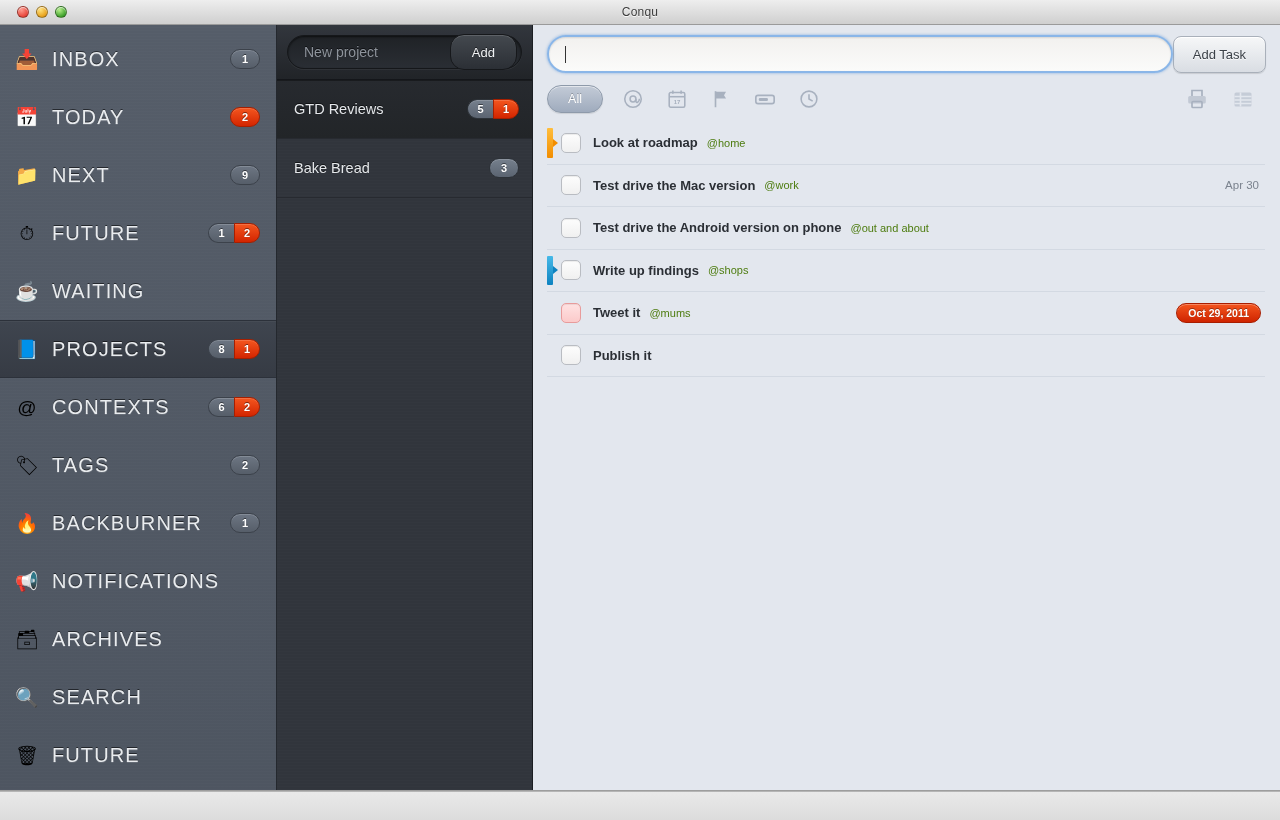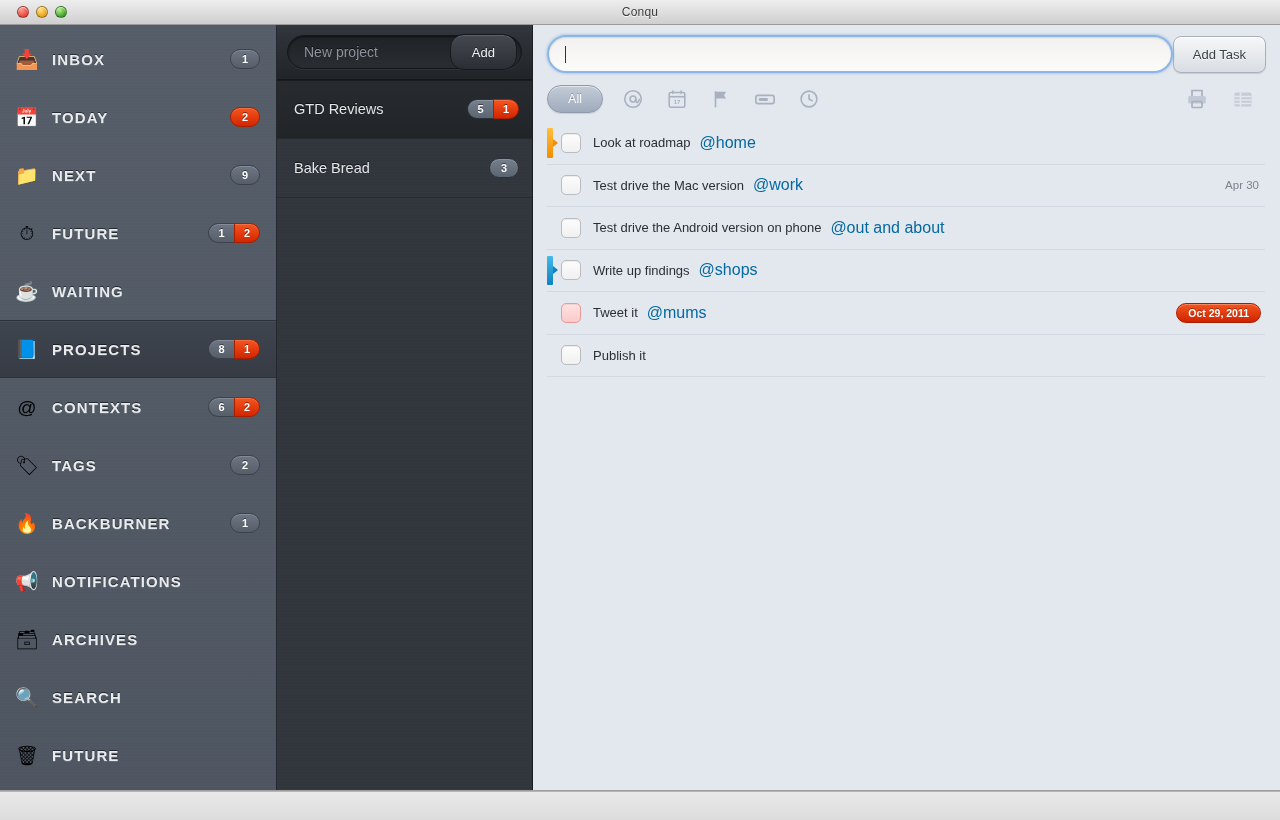--- a/index.html
+++ b/index.html
@@ -100,25 +100,25 @@
     flex: 0 0 26px;
     margin-right: 12px;
     display: flex;
     align-items: center;
     justify-content: center;
     font-size: 19px;
     line-height: 1;
   }
   .nav-label {
     flex: 1 1 auto;
-    font-size: 15px;
+    font-size: 20px;
     letter-spacing: 1.1px;
     color: #e9ecef;
     text-shadow: 0 -1px 0 rgba(0,0,0,0.55), 0 1px 0 rgba(255,255,255,0.12);
-    font-weight: 700;
+    font-weight: 400;
   }
 
   
   .badges { display: flex; align-items: center; }
   .badge {
     height: 20px;
     min-width: 30px;
     padding: 0 8px;
     display: flex;
     align-items: center;
@@ -374,27 +374,27 @@
     box-shadow: inset 0 1px 1px rgba(0,0,0,0.07);
     margin-right: 12px;
     cursor: default;
   }
   .checkbox.overdue {
     background: linear-gradient(#ffe2e2, #fbcaca);
     border-color: #e89b9b;
   }
   .task-title {
     font-size: 13px;
-    font-weight: normal;
+    font-weight: bold;
     color: #2b2f35;
     margin-right: 9px;
   }
   .task-context {
-    font-size: 16px;
-    color: #0369a1;
+    font-size: 11px;
+    color: #4d7c0f;
   }
   .task-date {
     margin-left: auto;
     font-size: 11.5px;
     color: #7b838e;
     padding-right: 6px;
   }
   .task-date.overdue {
     color: #fff;
     font-weight: bold;

